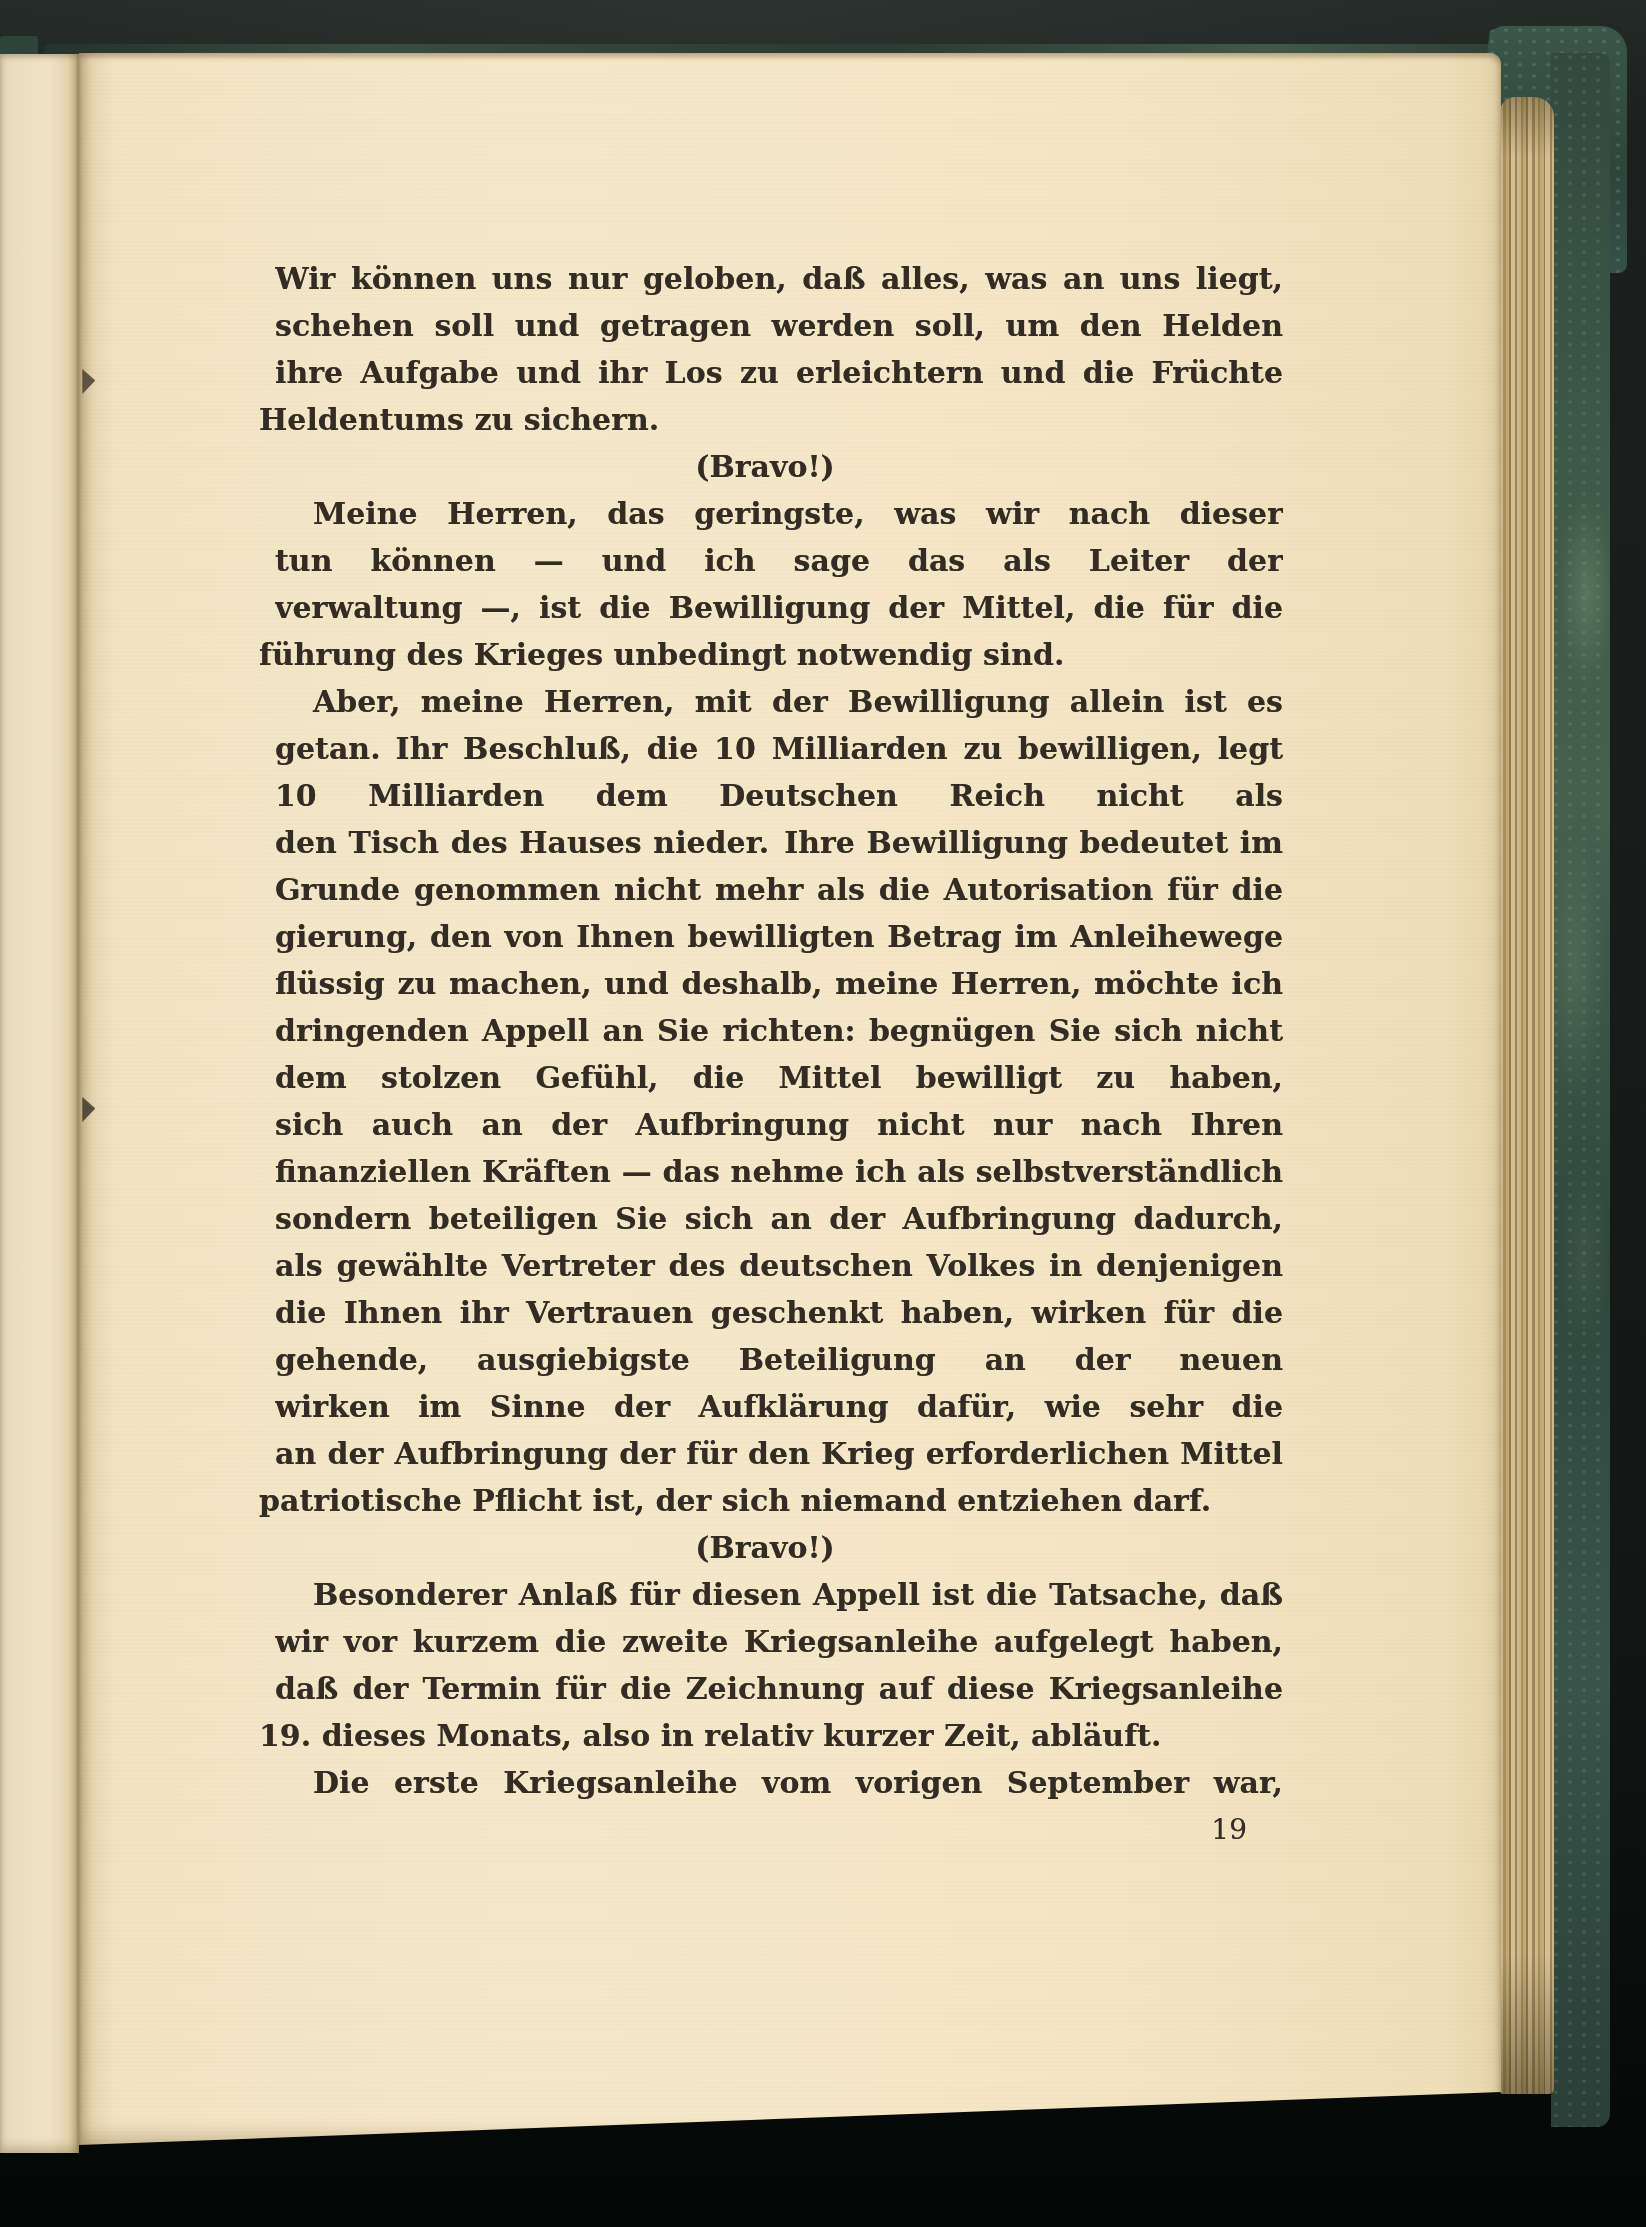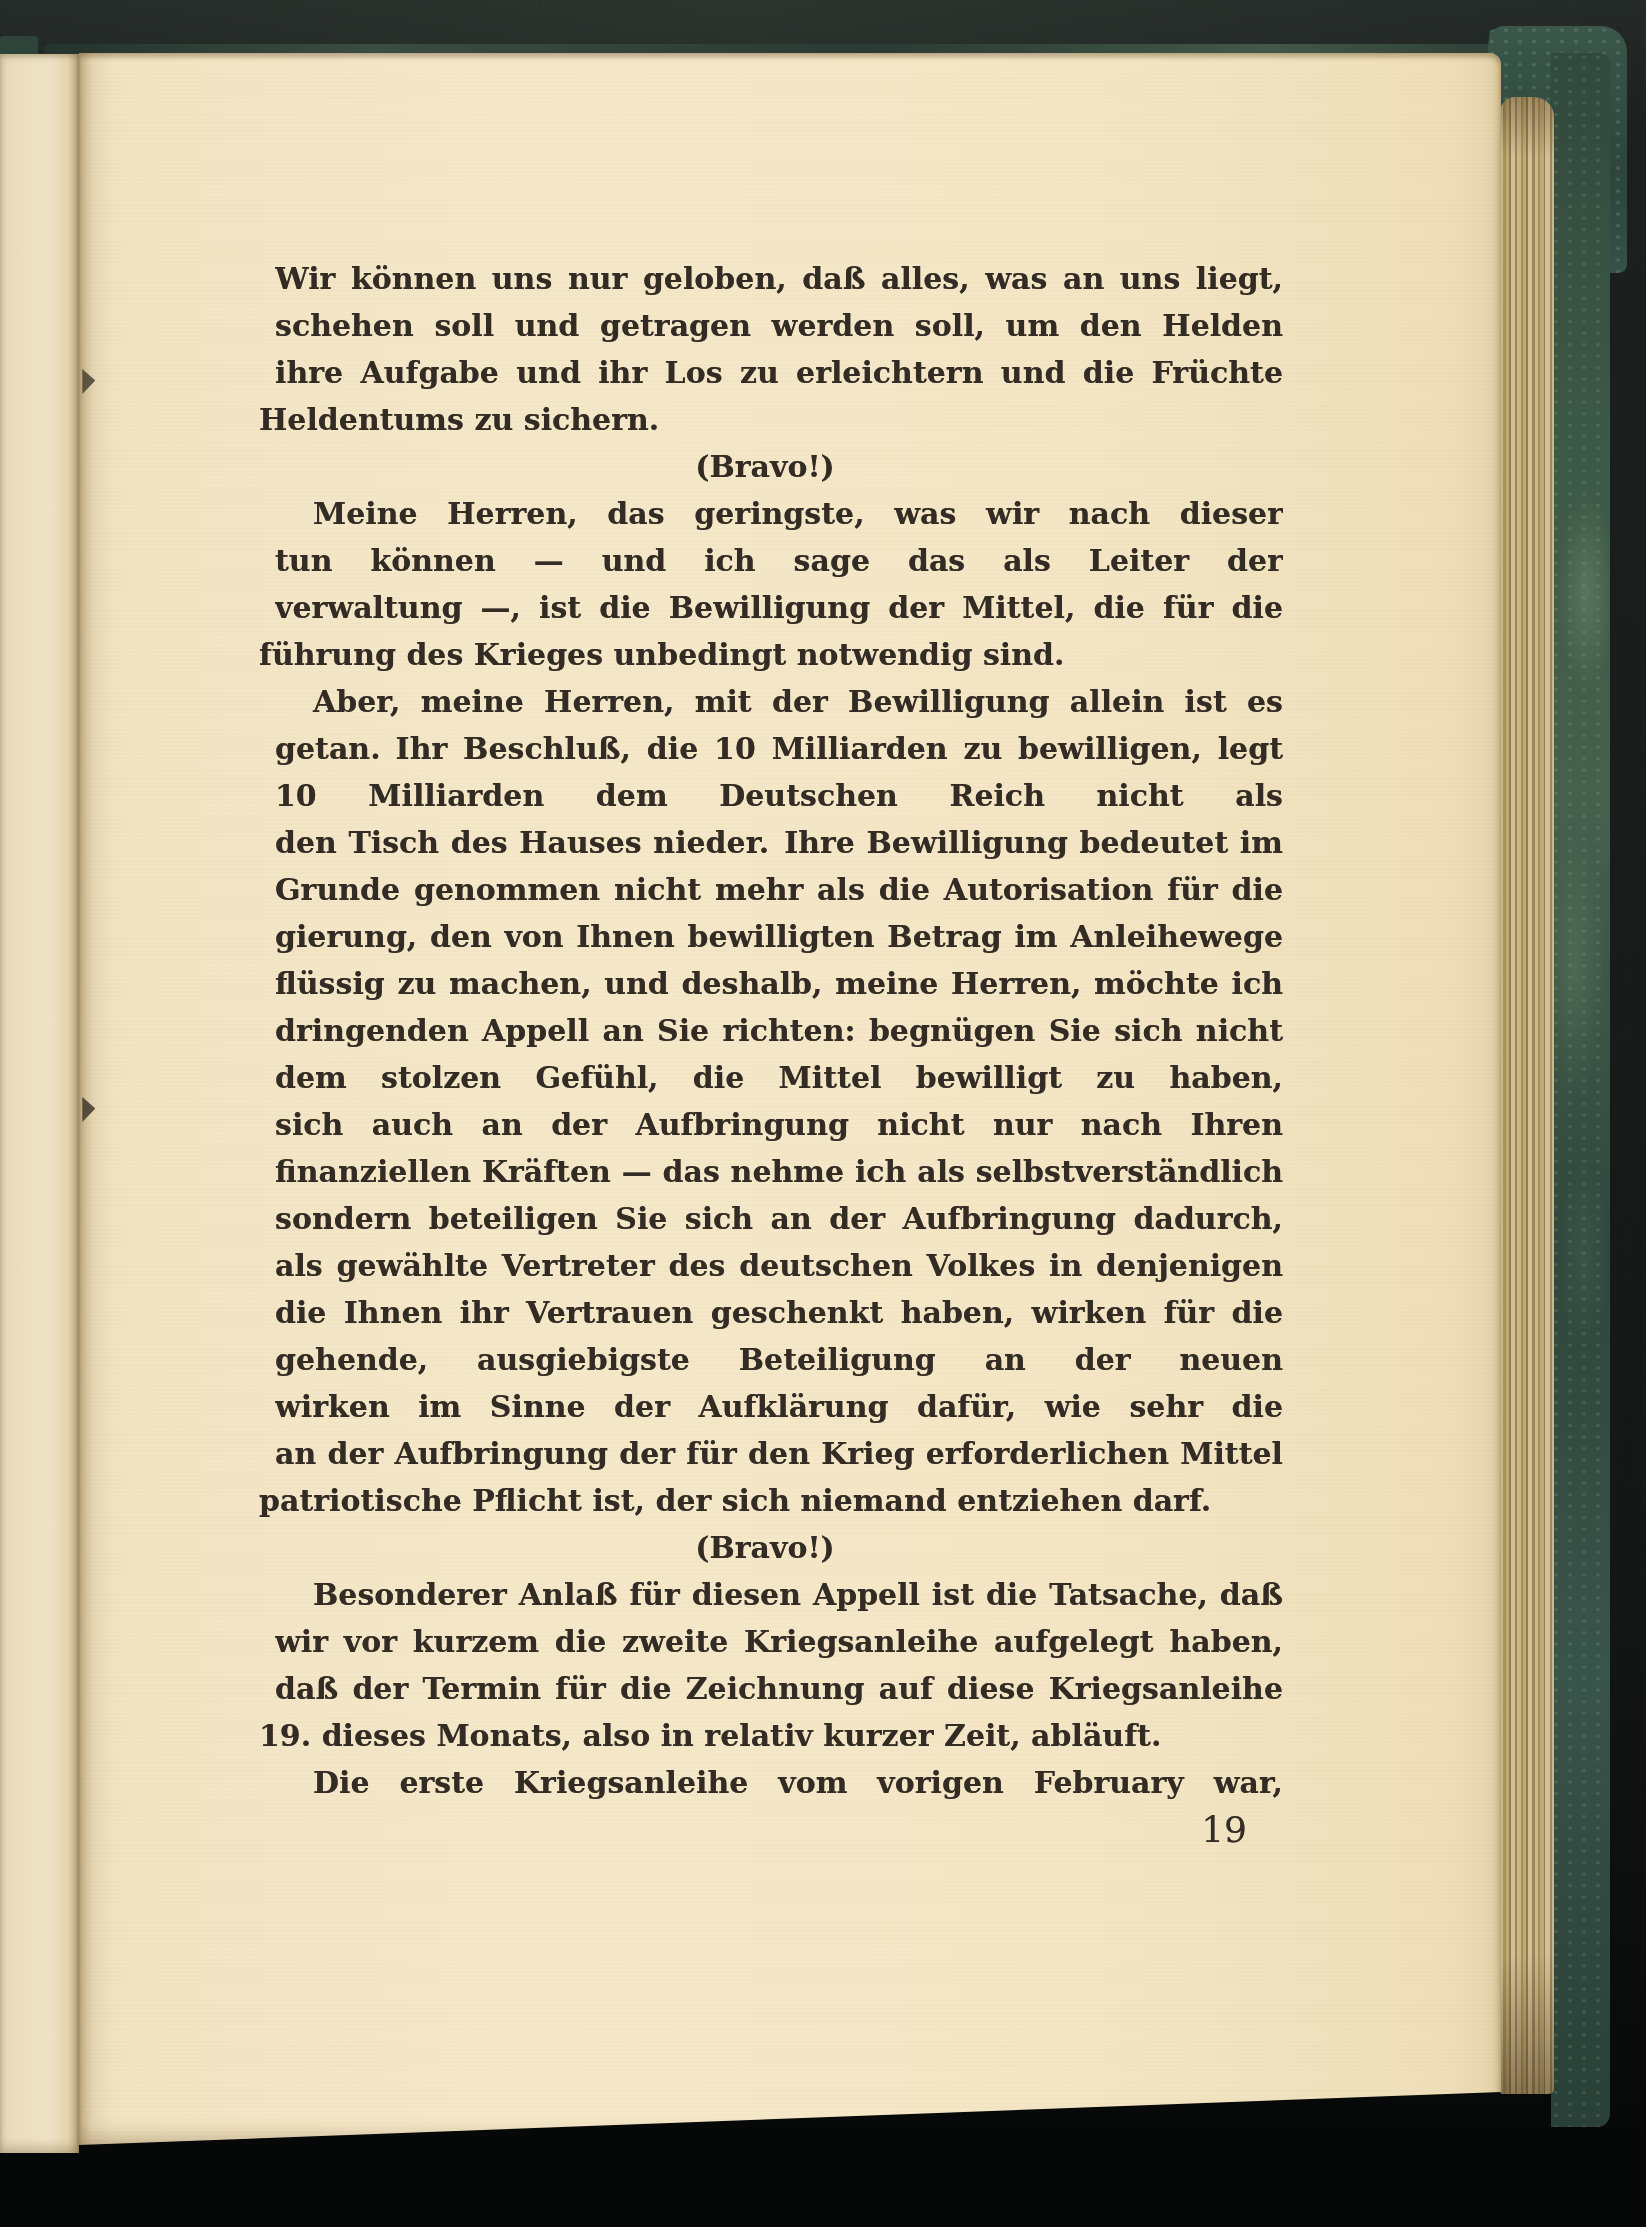--- a/index.html
+++ b/index.html
@@ -69,21 +69,21 @@
 
   
   .textblock{position:absolute;left:168px;top:202px;width:1036px;
     color:#332c25;font-size:30px;font-weight:700;line-height:47px;
     text-shadow:0 0 0.4px rgba(51,44,37,.55);}
   .line{height:47px;overflow:hidden;}
   .j{text-align:justify;text-align-last:justify;margin-left:28px;}
   .c{text-align:center;}
   .l{text-align:left;margin-left:12px;}
   .ind{text-indent:38px;}
-  .pnum{text-align:right;padding-right:36px;font-weight:400;font-size:36px;
+  .pnum{text-align:right;padding-right:36px;font-weight:400;font-size:28px;
     font-family:"DejaVu Serif", serif;}
 
   
   .bottom-shadow{position:absolute;left:0;top:2074px;width:1646px;height:153px;z-index:1;
     background:linear-gradient(180deg, rgba(6,8,7,0) 0%, #070808 26%, #050606 100%);}
 </style>
 </head>
 <body>
 
 <div class="backdrop"></div>
@@ -131,18 +131,18 @@
         <div class="line j">die Ihnen ihr Vertrauen geschenkt haben, wirken für die weitest=</div>
         <div class="line j">gehende, ausgiebigste Beteiligung an der neuen Kriegsanleihe,</div>
         <div class="line j">wirken im Sinne der Aufklärung dafür, wie sehr die Mitwirkung</div>
         <div class="line j">an der Aufbringung der für den Krieg erforderlichen Mittel eine</div>
         <div class="line l">patriotische Pflicht ist, der sich niemand entziehen darf.</div>
         <div class="line c">(Bravo!)</div>
         <div class="line j ind">Besonderer Anlaß für diesen Appell ist die Tatsache, daß</div>
         <div class="line j">wir vor kurzem die zweite Kriegsanleihe aufgelegt haben, und</div>
         <div class="line j">daß der Termin für die Zeichnung auf diese Kriegsanleihe am</div>
         <div class="line l">19. dieses Monats, also in relativ kurzer Zeit, abläuft.</div>
-        <div class="line j ind">Die erste Kriegsanleihe vom vorigen February war,</div>
+        <div class="line j ind">Die erste Kriegsanleihe vom vorigen September war,</div>
       </div>
     <div class="line pnum">19</div>
   </div>
 </div>
 
 
 </body></html>

